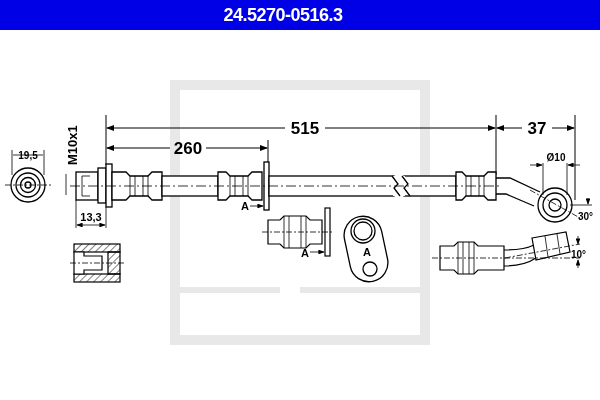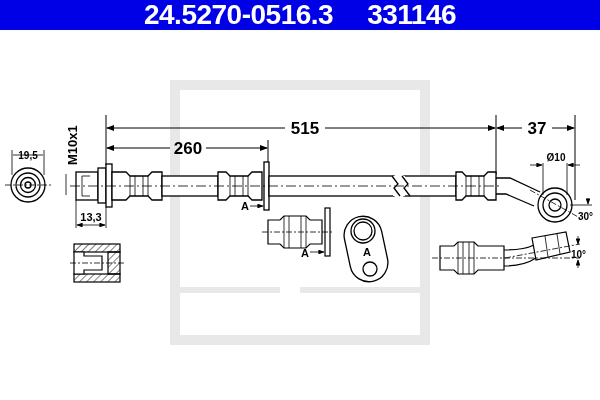--- a/index.html
+++ b/index.html
@@ -1,29 +1,28 @@
 <!DOCTYPE html>
 <html><head>
 <meta charset="utf-8">
 <style>
   html,body{margin:0;padding:0;background:#fff;}
   body{width:600px;height:400px;overflow:hidden;position:relative;font-family:"Liberation Sans",sans-serif;}
   .titlebar{position:absolute;left:0;top:0;width:600px;height:30px;background:#0000e6;display:flex;justify-content:center;align-items:center;}
-  .titlebar span{color:#fff;font-weight:bold;font-size:28px;font-family:"Liberation Sans",sans-serif;letter-spacing:-0.5px;}
+  .titlebar span{color:#fff;font-weight:bold;font-size:18px;font-family:"Liberation Sans",sans-serif;letter-spacing:-0.5px;}
   .titlebar .gap{width:34px;}
   svg.drawing{position:absolute;left:0;top:30px;}
   .dimtxt{font-family:"Liberation Sans",sans-serif;font-weight:bold;fill:#000;}
 </style>
 </head>
 <body>
 
 <div class="titlebar">
   <span>24.5270-0516.3</span>
   <span class="gap"></span>
-  <span>331146</span>
 </div>
 
 <svg class="drawing" width="600" height="370" viewBox="0 30 600 370" xmlns="http://www.w3.org/2000/svg">
   <defs>
     <marker id="arr" markerWidth="8" markerHeight="6" refX="7" refY="3" orient="auto">
       <path d="M0,0 L8,3 L0,6 z" fill="#000"></path>
     </marker>
     <marker id="arrs" markerWidth="8" markerHeight="6" refX="1" refY="3" orient="auto">
       <path d="M8,0 L0,3 L8,6 z" fill="#000"></path>
     </marker>

